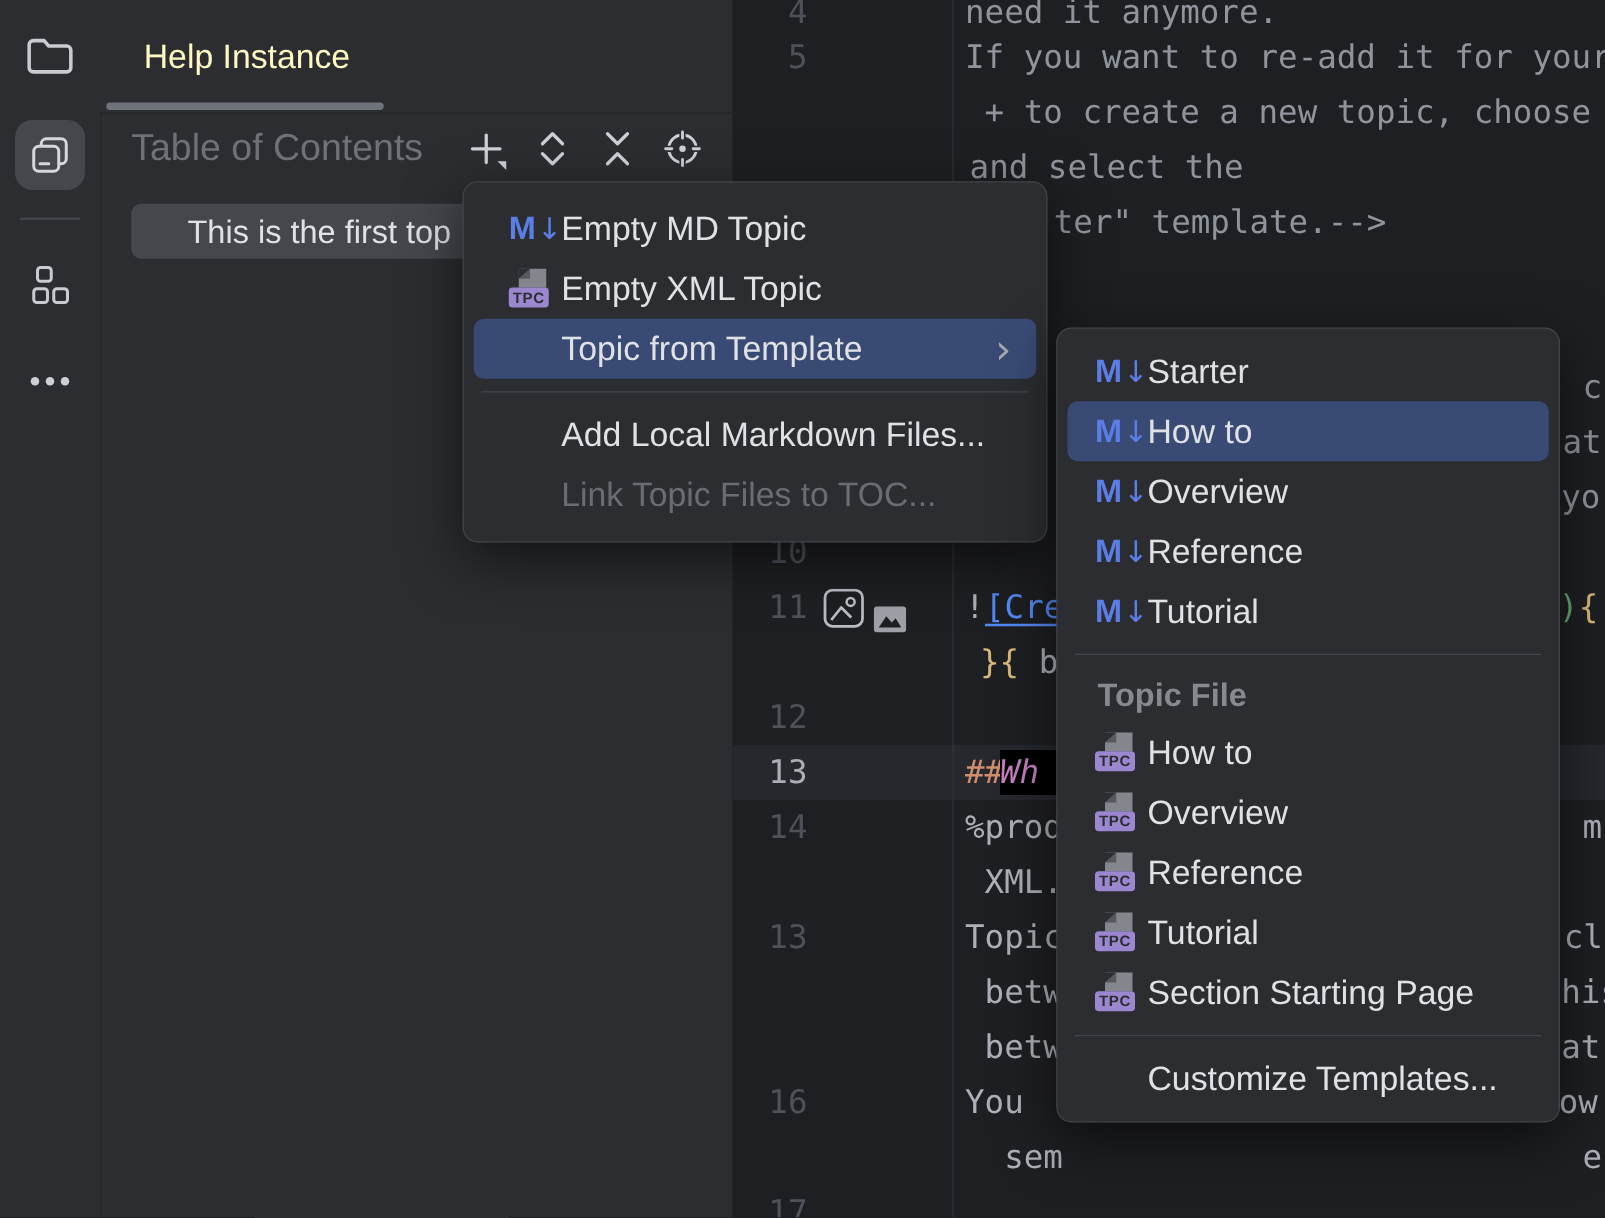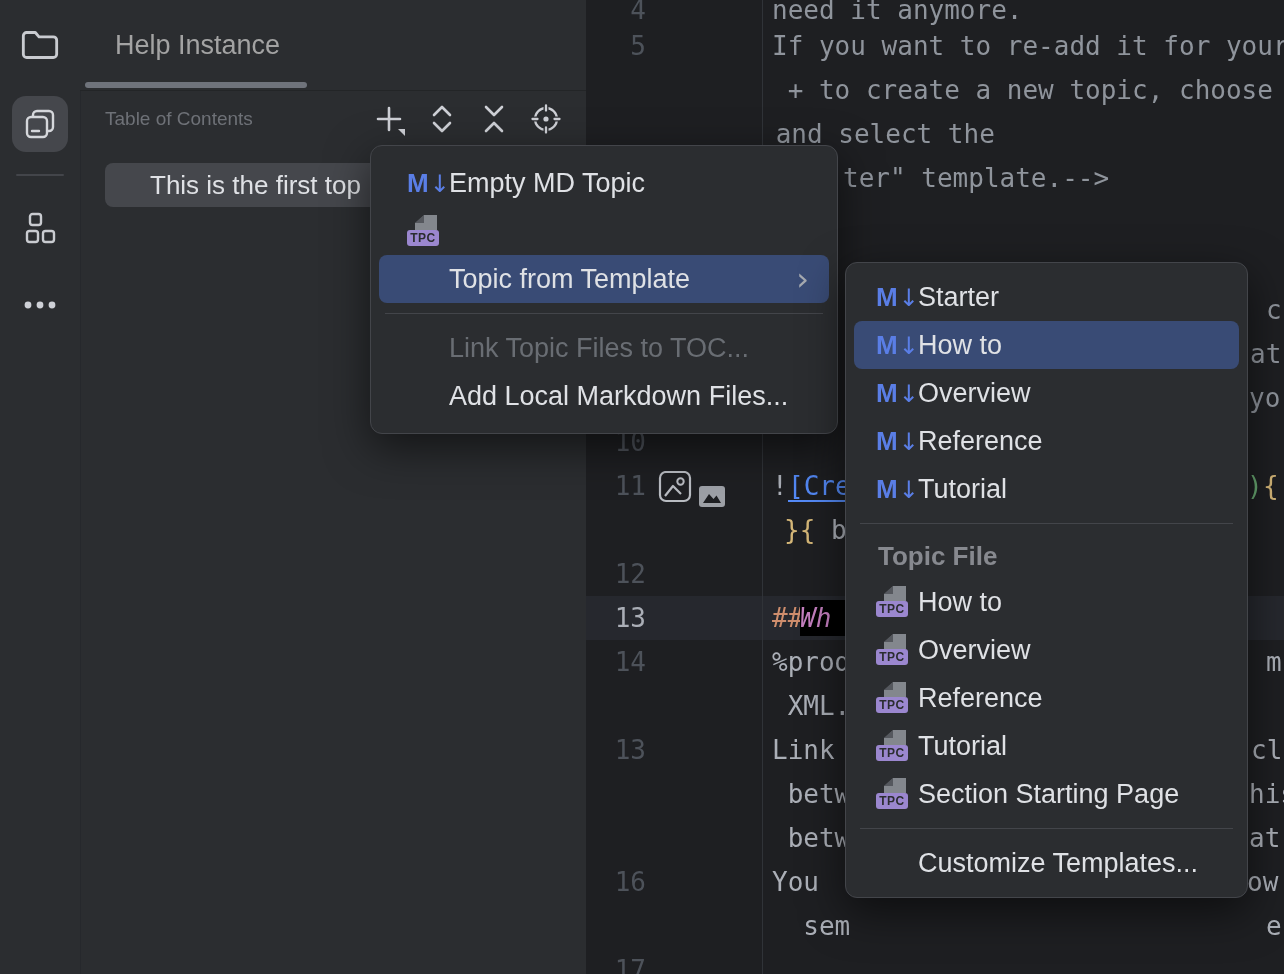--- a/index.html
+++ b/index.html
@@ -7,24 +7,24 @@
          font-family:"Liberation Sans",sans-serif;-webkit-font-smoothing:antialiased;}
 
   
   .activity-bar{position:absolute;left:0;top:0;width:80px;height:974px;background:#2b2d30;border-right:1px solid #26282c;}
   .ab-btn{position:absolute;left:12px;width:56px;height:56px;border-radius:14px;display:flex;align-items:center;justify-content:center;}
   .ab-btn.sel{background:#45474c;}
   .ab-divider{position:absolute;left:16px;top:174px;width:48px;height:2px;background:#43454a;border-radius:1px;}
 
   
   .tw-header{position:absolute;left:80px;top:0;width:506px;height:90px;background:#2b2d30;border-bottom:1px solid #232527;}
-  .tw-tab{position:absolute;left:35px;top:0;height:90px;display:flex;align-items:center;font-size:27px;color:#a3a3a3;}
+  .tw-tab{position:absolute;left:35px;top:0;height:90px;display:flex;align-items:center;font-size:27px;color:#fef9c3;}
   .tab-underline{position:absolute;left:5px;bottom:2px;width:222px;height:6px;border-radius:3px;background:#6f737b;}
   .tw-toolbar{position:absolute;left:80px;top:90px;width:506px;height:58px;}
-  .tw-title{position:absolute;left:25px;top:0;height:58px;display:flex;align-items:center;font-size:19px;color:#6e7177;}
+  .tw-title{position:absolute;left:25px;top:0;height:58px;display:flex;align-items:center;font-size:30px;color:#6e7177;}
   .tb-btn{position:absolute;top:11px;width:36px;height:36px;display:flex;align-items:center;justify-content:center;border-radius:6px;}
   .toc-row{position:absolute;left:105px;top:163px;width:290px;height:44px;background:#45474c;border-radius:8px;
            display:flex;align-items:center;padding-left:45px;box-sizing:border-box;font-size:26px;color:#dfe1e5;white-space:nowrap;overflow:hidden;}
 
   
   .editor{position:absolute;left:586px;top:0;width:698px;height:974px;background:#1e1f22;overflow:hidden;}
   .gutter-sep{position:absolute;left:176px;top:0;bottom:0;width:1px;background:#303338;z-index:3;}
   .erow{position:absolute;left:0;width:698px;height:44px;font-family:"DejaVu Sans Mono",monospace;font-size:26px;line-height:44px;z-index:2;}
   .erow .bgcur{position:absolute;left:0;right:0;top:0;bottom:0;background:#26282e;}
   .erow span.seg{position:absolute;top:0;white-space:pre;}
@@ -202,21 +202,21 @@
         <div class="erow" style="top: 640px;">
           <span class="num">14</span>
           <span class="seg pln" style="left:186px">%prod</span>
           <span class="seg pln" style="left:680px">m</span>
         </div>
         <div class="erow" style="top: 684px;">
           <span class="seg pln" style="left:186px"> XML.</span>
         </div>
         <div class="erow" style="top: 728px;">
           <span class="num">13</span>
-          <span class="seg pln" style="left:186px">Link</span>
+          <span class="seg pln" style="left:186px">Topic</span>
           <span class="seg pln" style="left:665px">cl</span>
         </div>
         <div class="erow" style="top: 772px;">
           <span class="seg pln" style="left:186px"> betw</span>
           <span class="seg pln" style="left:663px">his</span>
         </div>
         <div class="erow" style="top: 816px;">
           <span class="seg pln" style="left:186px"> betw</span>
           <span class="seg pln" style="left:663px">at</span>
         </div>
@@ -244,32 +244,33 @@
         </span>
         <span>Empty MD Topic</span>
       </div>
       <div class="mi">
         <span class="ico tpcico">
           <span class="doc"></span>
           <span class="fold2"></span>
           <span class="fold"></span>
           <span class="badge">TPC</span>
         </span>
+        <span>Empty XML Topic</span>
       </div>
       <div class="mi hl">
         <span>Topic from Template</span>
         <span class="chev">›</span>
       </div>
       <div class="msep"></div>
+      <div class="mi">
+        <span>Add Local Markdown Files...</span>
+      </div>
       <div class="mi dis">
         <span>Link Topic Files to TOC...</span>
       </div>
-      <div class="mi">
-        <span>Add Local Markdown Files...</span>
-      </div>
     </div>
   <div class="menu" id="menu2">
       <div class="mi">
         <span class="ico mdico">
           <b>M</b>
           <span class="arr">↓</span>
         </span>
         <span>Starter</span>
       </div>
       <div class="mi hl">

